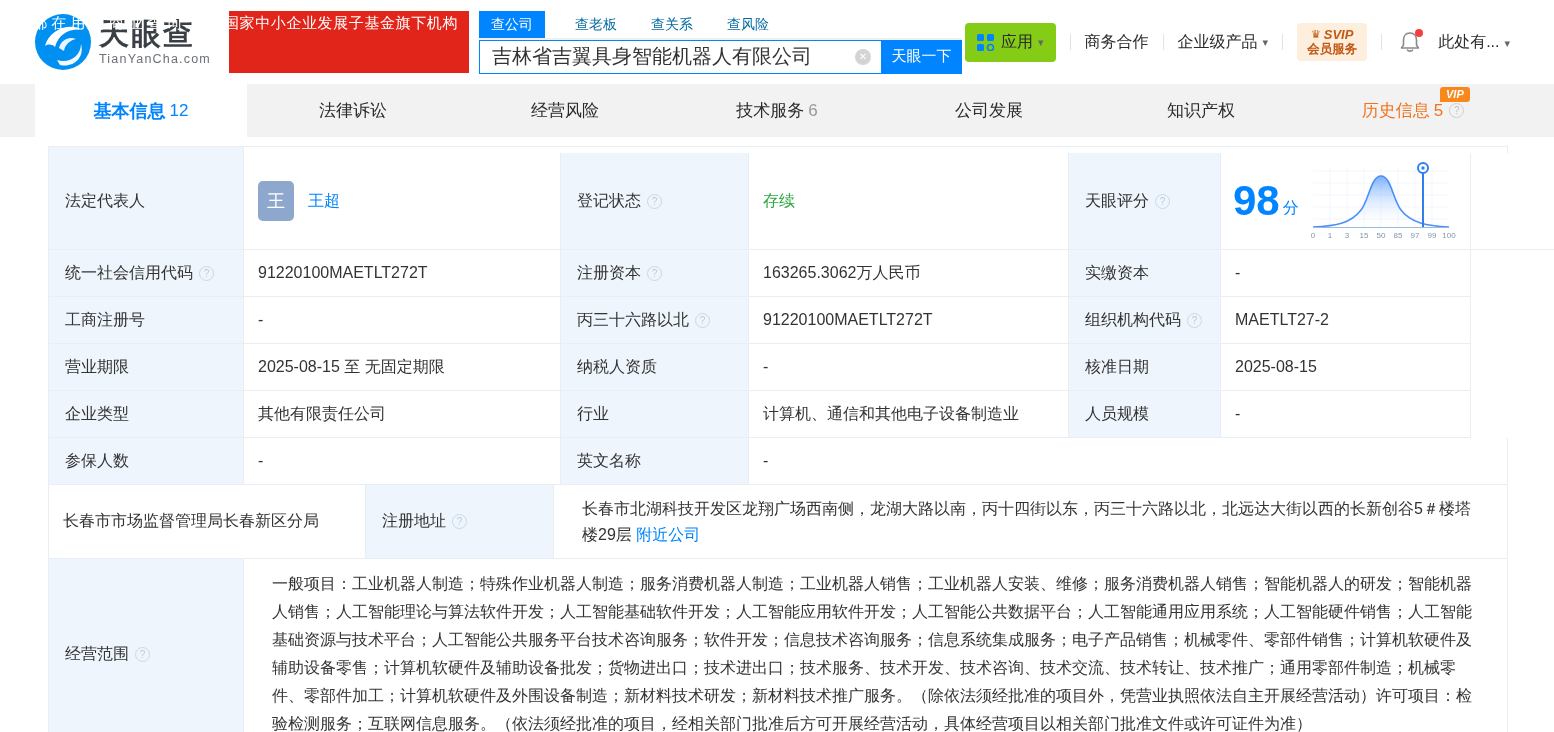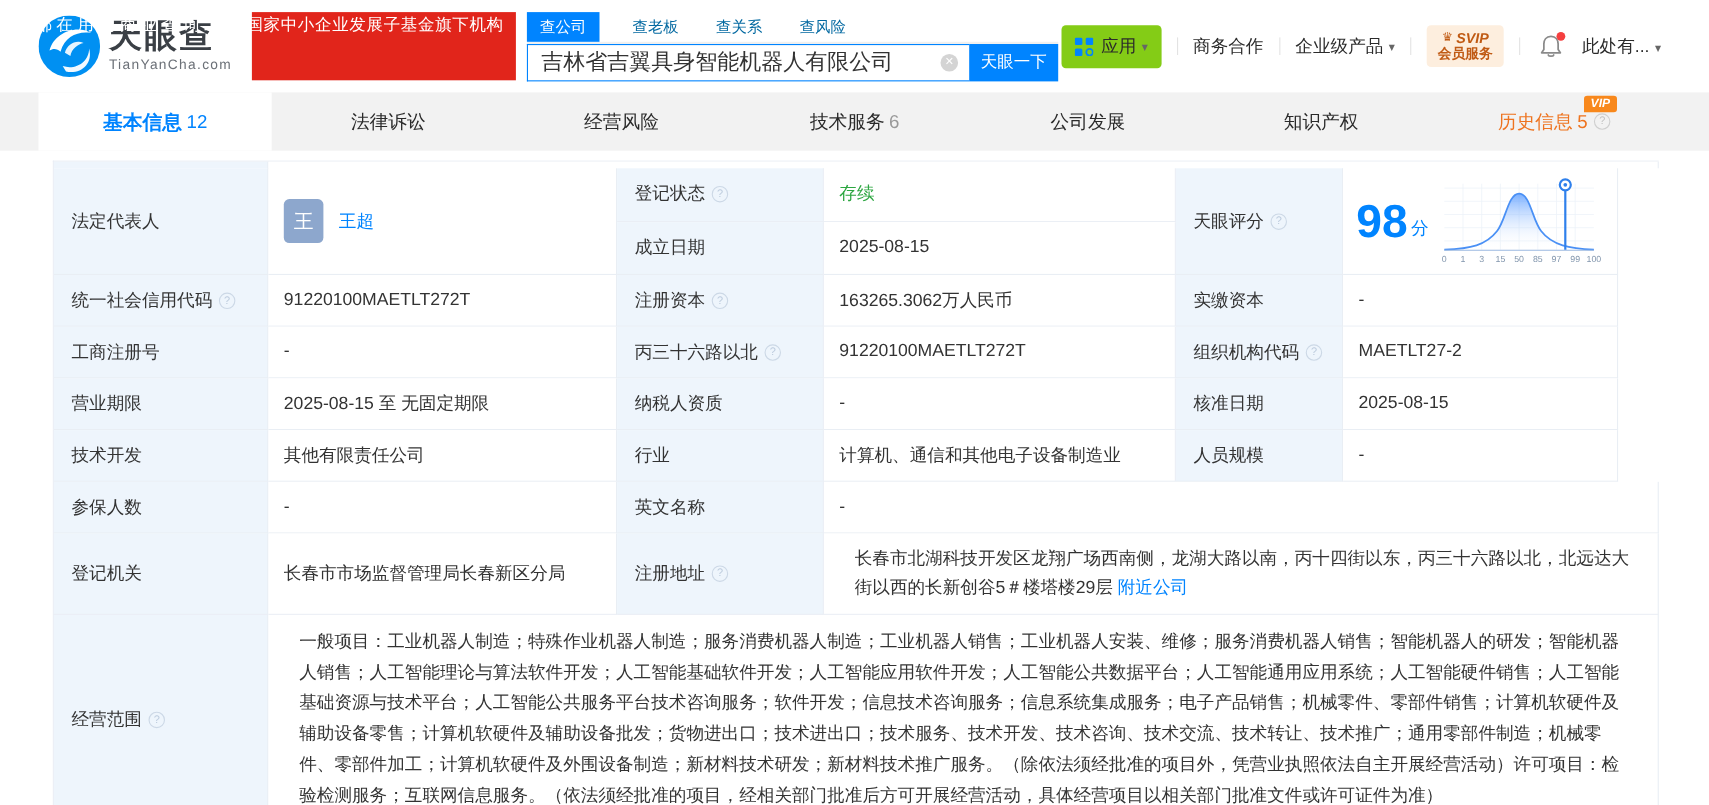--- a/index.html
+++ b/index.html
@@ -73,21 +73,21 @@
   .t-row{display:flex;align-items:stretch}
   .c{border-right:1px solid var(--border);border-bottom:1px solid var(--border);display:flex;align-items:center}
   .lab{background:var(--label-bg);padding:0 8px 0 16px;color:#333}
   .val{background:#fff;padding:0 10px 0 14px;color:#333}
   .w1{width:195px}.w2{width:317px}.w3{width:188px}.w4{width:320px}.w5{width:152px}.w6{width:250px}
   .grow{flex:1}
   .cut-row{height:6px}
   .cut-row .c{border-bottom:none;padding:0}
   .r-std{height:47px}
   .r1{height:97px}
-  .sub-col{width:508px;display:flex;flex-direction:column}
+  .sub-col{width:508px;display:flex;flex-direction:row}
   .sub-row{display:flex;flex:1}
   .avatar{width:36px;height:40px;border-radius:5px;background:#8da7cd;color:#fff;font-size:18px;
      display:flex;align-items:center;justify-content:center;flex:none;cursor:pointer}
   .link{color:var(--link);cursor:pointer;text-decoration:none}
   .rep-name{margin-left:14px}
   .green{color:var(--green)}
   .score-val{padding-left:12px}
   .score-num{font-size:42px;font-weight:bold;color:var(--blue);line-height:1}
   .score-unit{font-size:16px;color:var(--blue);margin:14px 0 0 3px}
   .score-chart{margin-left:8px}
@@ -329,21 +329,21 @@
         </div>
         <div class="c val w4">-</div>
         <div class="c lab w5">
           <span>核准日期</span>
         </div>
         <div class="c val w6">2025-08-15</div>
       </div>
 
       <div class="t-row r-std">
         <div class="c lab w1">
-          <span>技术开发</span>
+          <span>企业类型</span>
         </div>
         <div class="c val w2">其他有限责任公司</div>
         <div class="c lab w3">
           <span>行业</span>
         </div>
         <div class="c val w4">计算机、通信和其他电子设备制造业</div>
         <div class="c lab w5">
           <span>人员规模</span>
         </div>
         <div class="c val w6">-</div>
@@ -354,23 +354,20 @@
           <span>参保人数</span>
         </div>
         <div class="c val w2">-</div>
         <div class="c lab w3">
           <span>英文名称</span>
         </div>
         <div class="c val grow">-</div>
       </div>
 
       <div class="t-row r-addr">
-        <div class="c lab w1">
-          <span>登记机关</span>
-        </div>
         <div class="c val w2">长春市市场监督管理局长春新区分局</div>
         <div class="c lab w3">
           <span>注册地址</span>
             <span class="help"></span>
         </div>
         <div class="c val grow">
           <span class="addr-val"><span>长春市北湖科技开发区龙翔广场西南侧，龙湖大路以南，丙十四街以东，丙三十六路以北，北远达大街以西的长新创谷5＃楼塔楼29层</span>
             <a class="link">附近公司</a></span>
         </div>
       </div>

